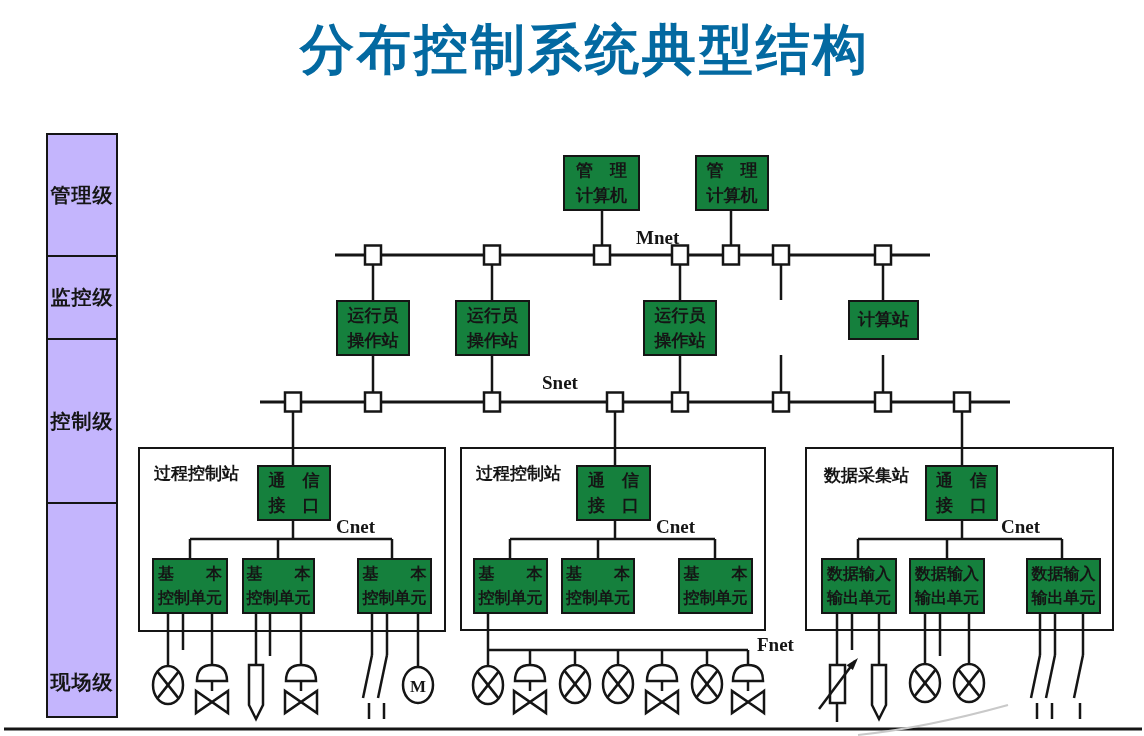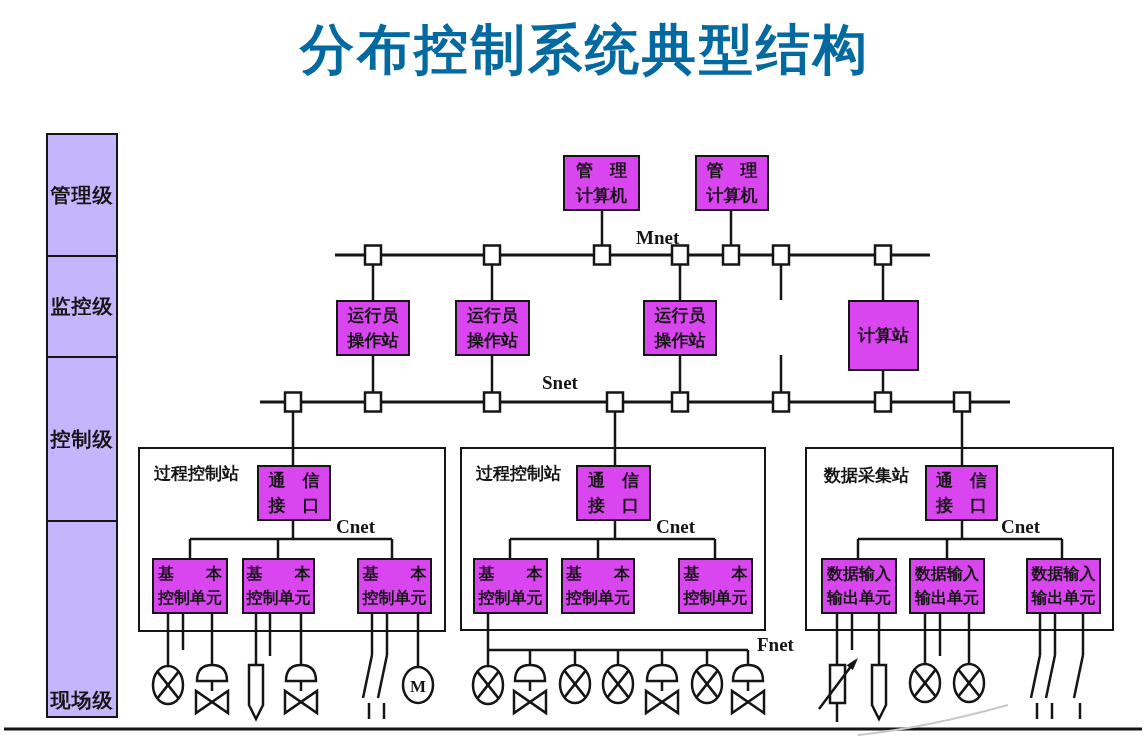--- a/index.html
+++ b/index.html
@@ -6,24 +6,24 @@
   .canvas{position:relative;width:1144px;height:736px;background:#ffffff;overflow:hidden;
           font-family:"Liberation Sans",sans-serif;color:#151515;}
   .title{position:absolute;left:270px;top:14px;width:630px;text-align:center;
          font-size:54px;font-weight:bold;letter-spacing:3px;color:#0369a1;white-space:nowrap;}
   svg.wires{position:absolute;left:0;top:0;z-index:1;}
   .level-col{position:absolute;left:46px;top:133px;width:72px;height:585px;
              border:2.5px solid #151515;box-sizing:border-box;display:flex;flex-direction:column;z-index:2;background:#c4b5fd;}
   .level-cell{box-sizing:border-box;display:flex;align-items:center;justify-content:center;
               font-size:20px;font-weight:bold;letter-spacing:1px;}
   .level-cell.c1{height:122px;border-bottom:2.5px solid #151515;}
-  .level-cell.c2{height:101px;border-bottom:2.5px solid #151515;}
+  .level-cell.c2{height:83px;border-bottom:2.5px solid #151515;}
   .level-cell.c3{height:164px;border-bottom:2.5px solid #151515;}
   .level-cell.c4{height:192px;align-items:flex-end;}
-  .bx{position:absolute;box-sizing:border-box;border:2.5px solid #151515;background:#d946ef;
+  .bx{position:absolute;box-sizing:border-box;border:2.5px solid #151515;background:#15803d;
       display:flex;flex-direction:column;align-items:center;justify-content:center;
       font-size:17px;font-weight:bold;line-height:1.5;text-align:center;z-index:3;white-space:pre;}
   .station{position:absolute;box-sizing:border-box;border:2.5px solid #151515;background:transparent;z-index:2;}
   .station-name{position:absolute;font-size:17px;font-weight:bold;z-index:3;white-space:nowrap;}
   .netlbl{position:absolute;font-family:"Liberation Serif",serif;font-size:19px;font-weight:bold;z-index:4;white-space:nowrap;}
 </style>
 </head>
 <body>
 
 <div class="canvas">
@@ -195,21 +195,21 @@
 
   <div class="bx" style="left:336px;top:300px;width:74px;height:56px;">
     <span>运行员</span><span>操作站</span>
   </div>
   <div class="bx" style="left:455px;top:300px;width:75px;height:56px;">
     <span>运行员</span><span>操作站</span>
   </div>
   <div class="bx" style="left:643px;top:300px;width:74px;height:56px;">
     <span>运行员</span><span>操作站</span>
   </div>
-  <div class="bx" style="left:848px;top:300px;width:71px;height:71px;">
+  <div class="bx" style="left:848px;top:300px;width:71px;height:40px;">
     <span>计算站</span>
   </div>
 
   <div class="station" style="left:138px;top:447px;width:308px;height:185px;"></div>
   <div class="station" style="left:460px;top:447px;width:306px;height:184px;"></div>
   <div class="station" style="left:805px;top:447px;width:309px;height:184px;"></div>
 
   <div class="station-name" style="left:154px;top:462px;">过程控制站</div>
   <div class="station-name" style="left:476px;top:462px;">过程控制站</div>
   <div class="station-name" style="left:824px;top:464px;">数据采集站</div>

